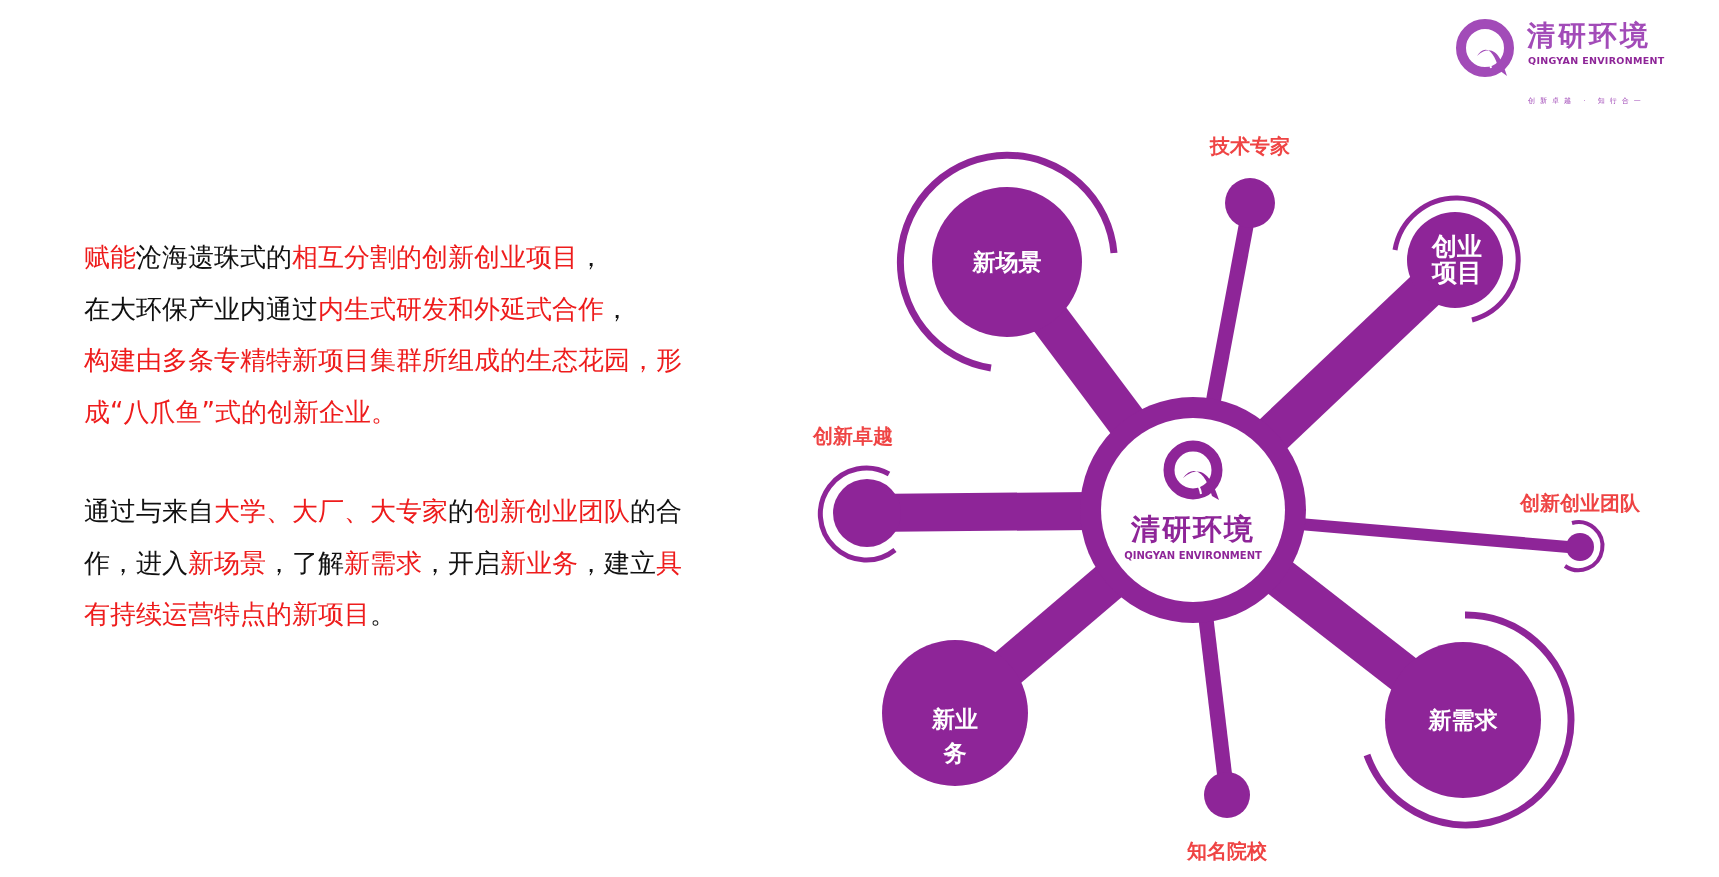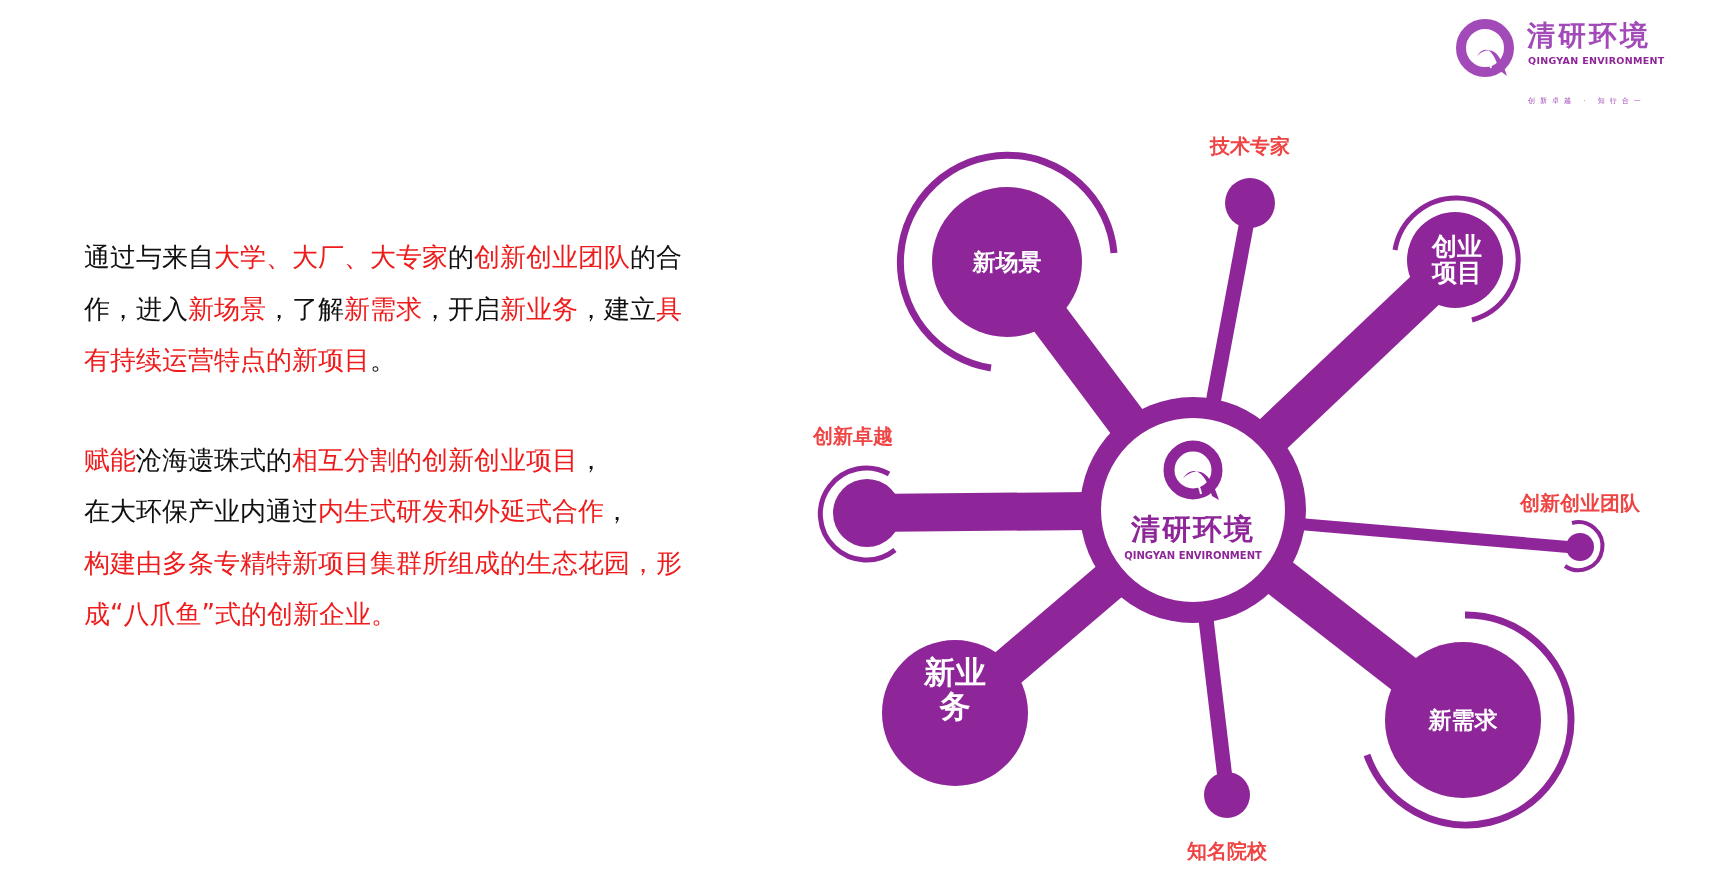--- a/index.html
+++ b/index.html
@@ -39,24 +39,24 @@
     <path d="M22 40 C 28 30, 38 30, 44 54 L 52 60 C 46 40, 38 26, 22 40 Z" fill="#a24bb8"></path>
     <path d="M26 46 C 30 40, 34 42, 36 52" fill="none" stroke="#ffffff" stroke-width="2"></path>
   </svg>
   <div class="logo-title">清研环境</div>
   <div class="logo-en">QINGYAN ENVIRONMENT</div>
   <div class="logo-tag">创新卓越 · 知行合一</div>
 </div>
 
 <div class="text-block">
   <p class="para">
-    <span>通过与来自</span><span class="hl">大学、大厂、大专家</span><span>的</span><span class="hl">创新创业团队</span><span>的合作，进入</span><span class="hl">新场景</span><span>，了解</span><span class="hl">新需求</span><span>，开启</span><span class="hl">新业务</span><span>，建立</span><span class="hl">具有持续运营特点的新项目</span><span>。</span>
+    <span class="hl">赋能</span><span>沧海遗珠式的</span><span class="hl">相互分割的创新创业项目</span><span>，</span><br><span>在大环保产业内通过</span><span class="hl">内生式研发和外延式合作</span><span>，</span><br><span class="hl">构建由多条专精特新项目集群所组成的生态花园，形成“八爪鱼”式的创新企业。</span>
   </p>
   <p class="para">
-    <span class="hl">赋能</span><span>沧海遗珠式的</span><span class="hl">相互分割的创新创业项目</span><span>，</span><br><span>在大环保产业内通过</span><span class="hl">内生式研发和外延式合作</span><span>，</span><br><span class="hl">构建由多条专精特新项目集群所组成的生态花园，形成“八爪鱼”式的创新企业。</span>
+    <span>通过与来自</span><span class="hl">大学、大厂、大专家</span><span>的</span><span class="hl">创新创业团队</span><span>的合作，进入</span><span class="hl">新场景</span><span>，了解</span><span class="hl">新需求</span><span>，开启</span><span class="hl">新业务</span><span>，建立</span><span class="hl">具有持续运营特点的新项目</span><span>。</span>
   </p>
 </div>
 
 <div class="diagram">
   <svg width="1719" height="877" style="position:absolute;left:0;top:0">
     <g fill="#8e2598" stroke="#8e2598">
 
       <line x1="1193" y1="510" x2="1007" y2="262" stroke-width="40"></line>
       <line x1="1193" y1="510" x2="1250" y2="205" stroke-width="15"></line>
       <line x1="1193" y1="510" x2="1455" y2="262" stroke-width="40"></line>
@@ -96,21 +96,21 @@
       <path d="M 1183 478 C 1192 466, 1204 468, 1212 496 L 1219 500 C 1212 478, 1202 462, 1183 478 Z" fill="#8e2598"></path>
       <path d="M 1188 486 C 1193 480, 1199 482, 1201 494" fill="none" stroke="#ffffff" stroke-width="2"></path>
     </g>
   </svg>
 
   <div class="node-label" style="left:1007px; top:262px; font-size:23px;">新场景</div>
   <div class="node-label" style="left:1457px; top:260px; font-size:25px; line-height:26px;">
     <div>创业</div>
     <div>项目</div>
   </div>
-  <div class="node-label" style="left:955px; top:689px; font-size:31px; line-height:34px;">
+  <div class="node-label" style="left:955px; top:736px; font-size:23px; line-height:34px;">
     <div>新业</div>
     <div>务</div>
   </div>
   <div class="node-label" style="left:1463px; top:720px; font-size:23px;">新需求</div>
 
   <div class="outer-label" style="left:1250px; top:133px;">技术专家</div>
   <div class="outer-label" style="left:853px; top:423px;">创新卓越</div>
   <div class="outer-label" style="left:1580px; top:490px;">创新创业团队</div>
   <div class="outer-label" style="left:1227px; top:838px;">知名院校</div>
 

